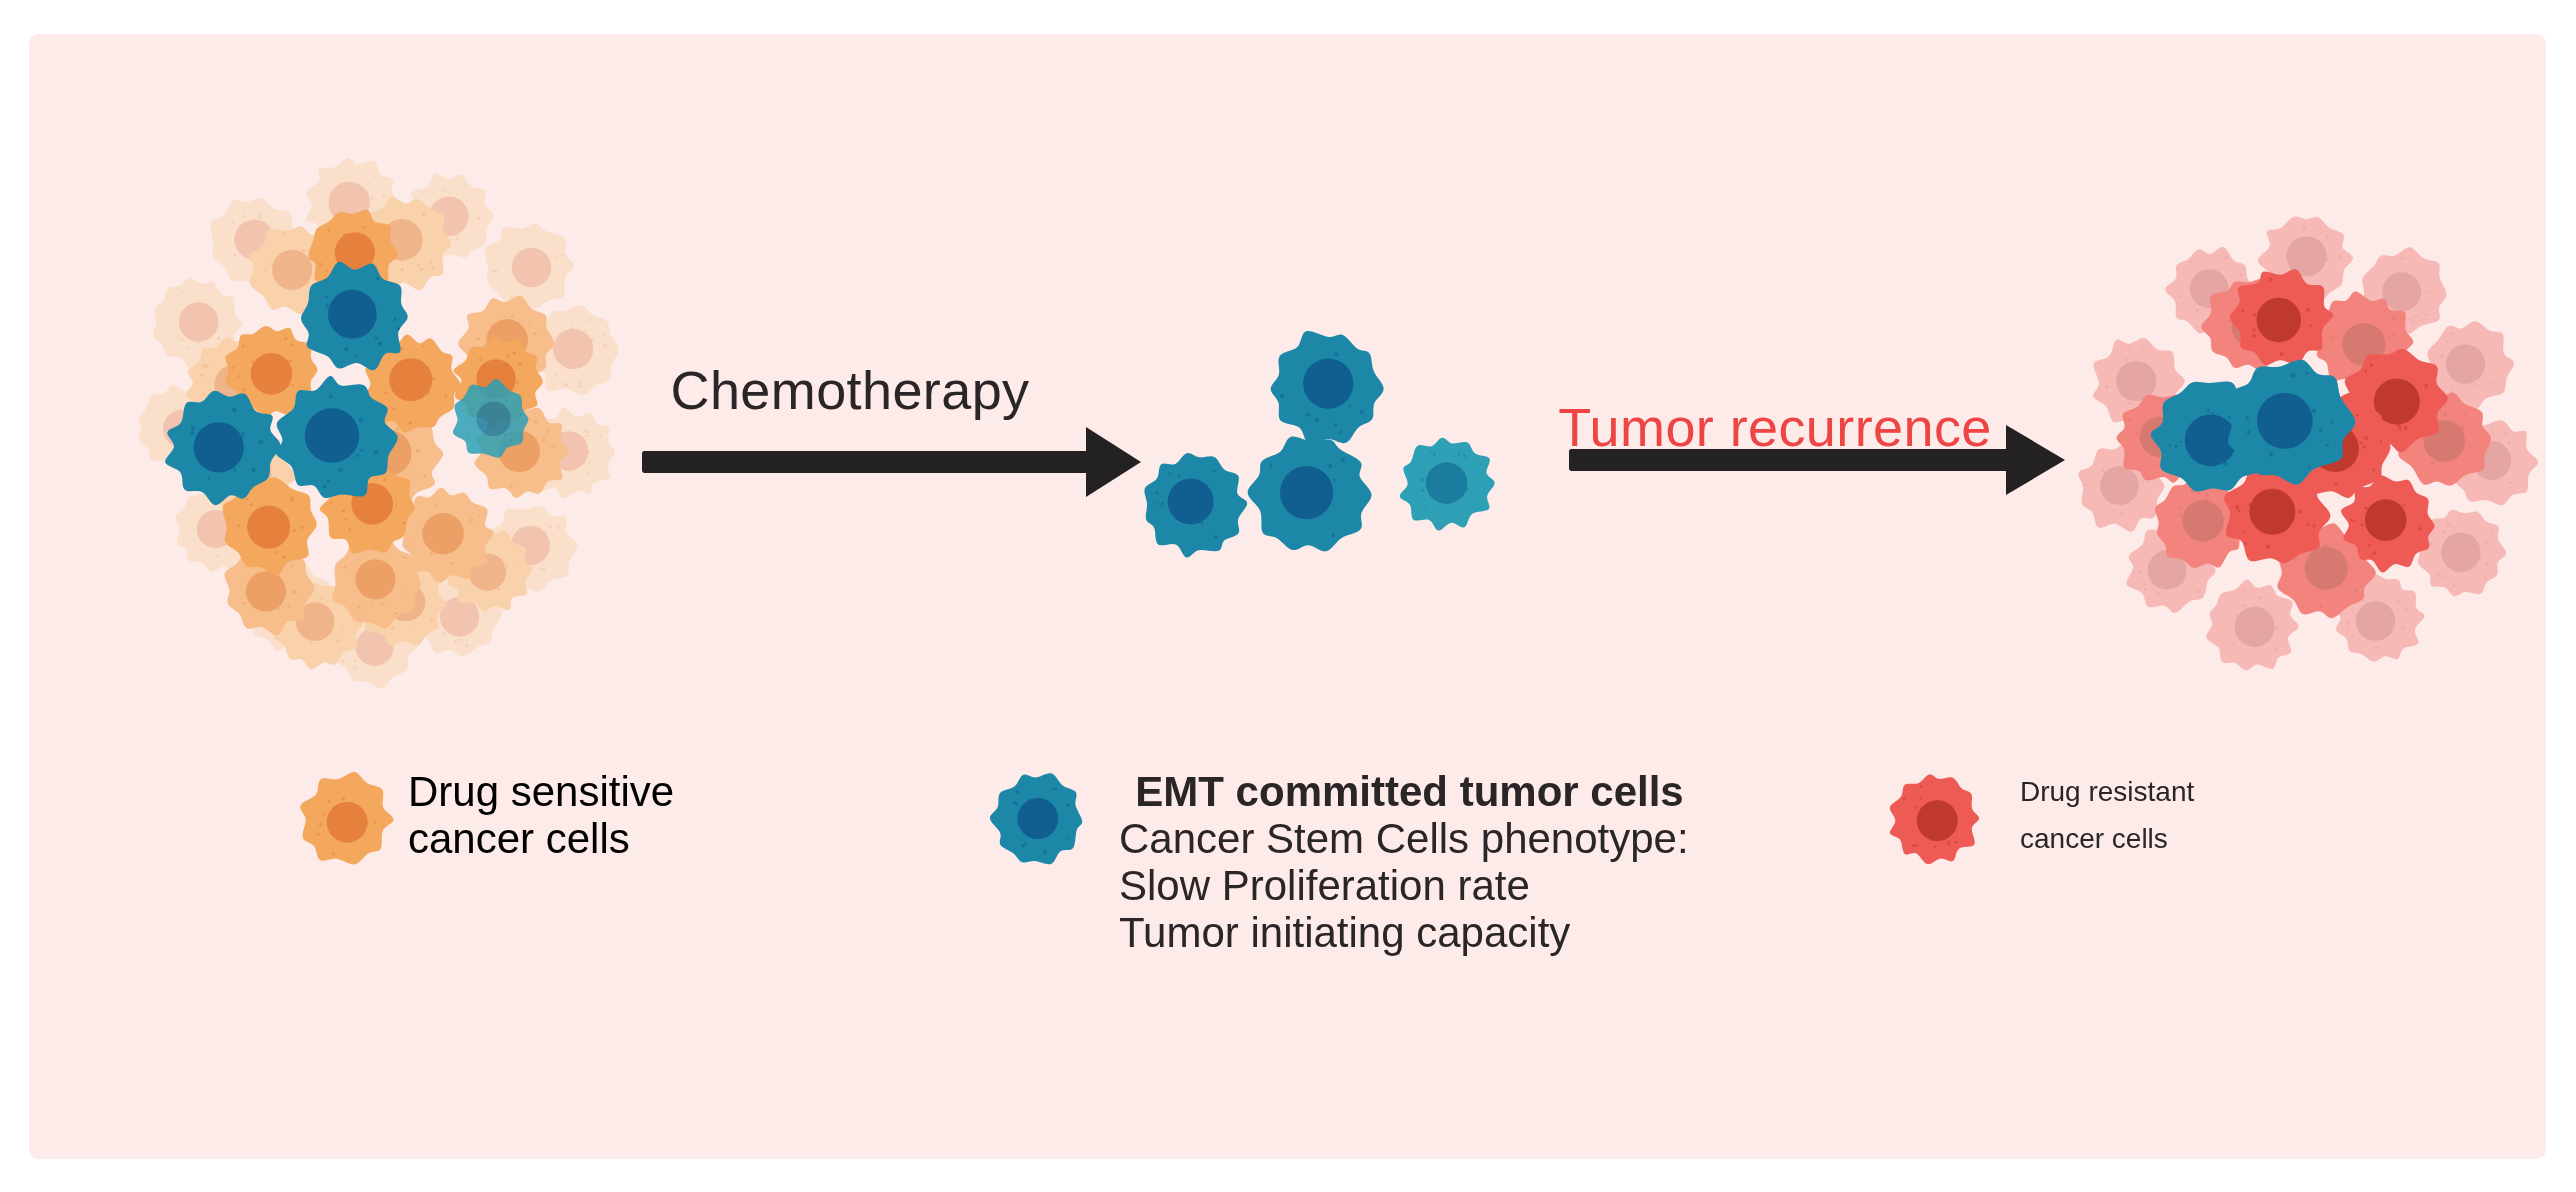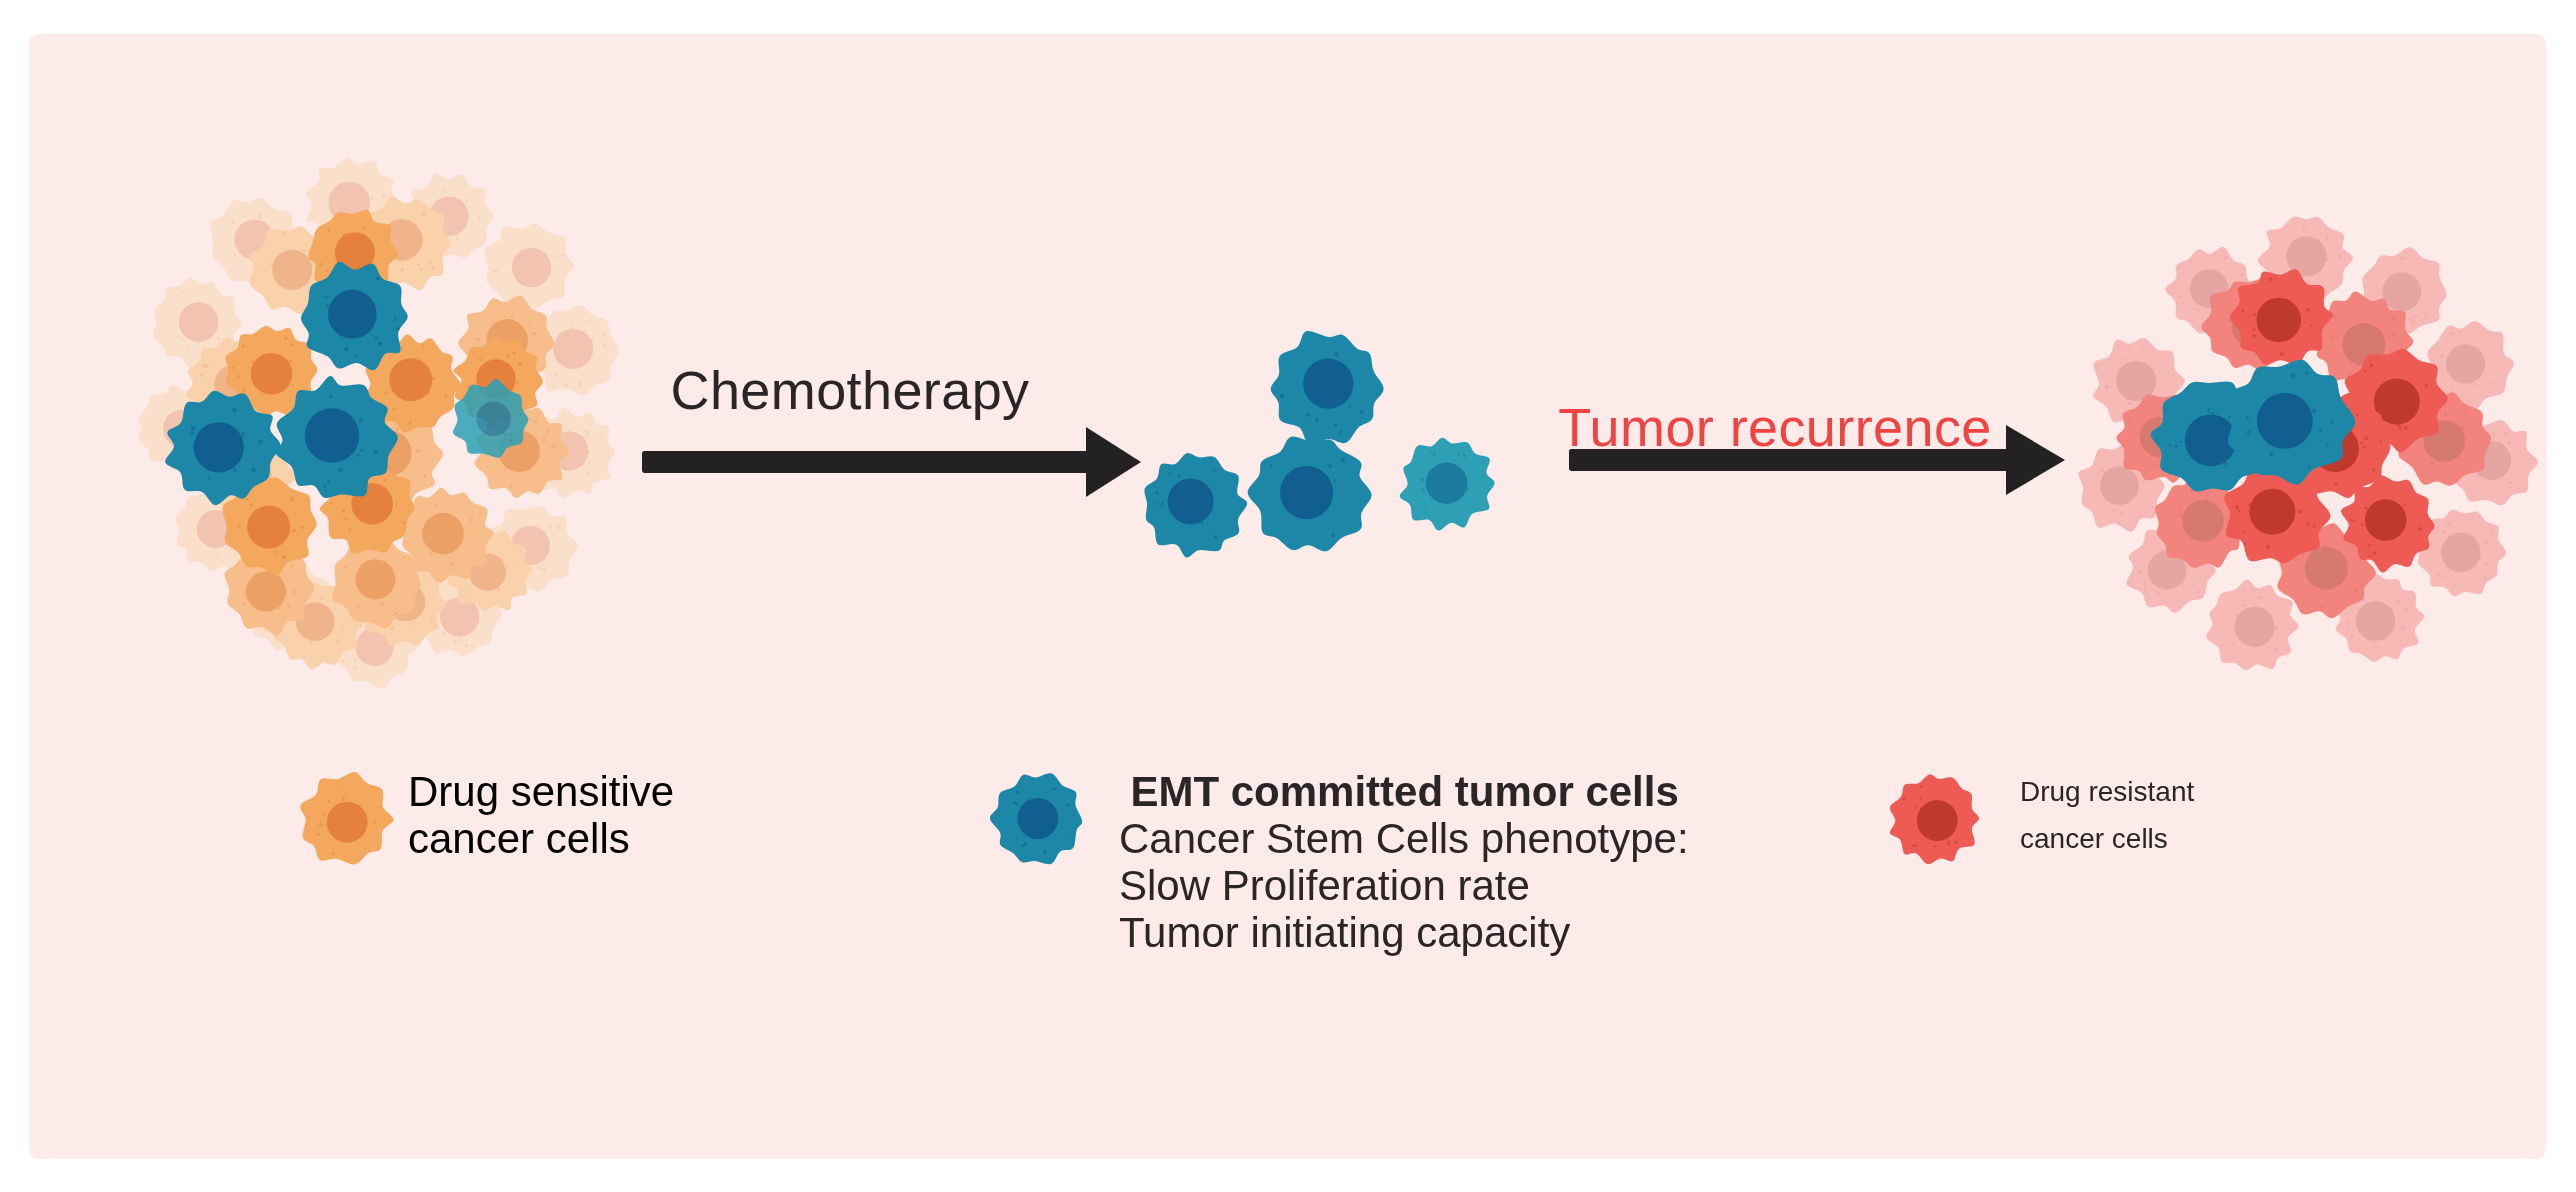--- a/index.html
+++ b/index.html
@@ -1240,21 +1240,21 @@
         <circle cx="38.3" cy="-17.1" r="2.0"></circle>
         <circle cx="9.6" cy="40.1" r="2.4"></circle>
         <circle cx="-14.0" cy="30.5" r="2.1"></circle>
         <circle cx="39.0" cy="25.1" r="1.3"></circle>
         <circle cx="19.7" cy="-36.1" r="1.4"></circle>
       </g>
       <circle cx="1.0" cy="-0.6" r="25.1" fill="#115E90"></circle>
     </g>
   </svg>
 <div class="legend-text" id="legend-text-1" style="left: 1119px; top: 768px; font-size: 42px; line-height: 47px; color: rgb(42, 37, 38);">
-    <div style="font-weight: 700; padding-left: 11.4px;">EMT committed tumor cells</div>
+    <div style="font-weight: 700; padding-left: 11.4px; text-align: center;">EMT committed tumor cells</div>
     <div>Cancer Stem Cells phenotype:</div>
     <div>Slow Proliferation rate</div>
     <div>Tumor initiating capacity</div>
   </div>
 
 <svg class="legend-icon" id="legend-icon-2" viewBox="-65 -65 130 130" style="width: 106px; height: 106px; left: 1881px; top: 766px;">
     <g>
       <path d="M55.3,-0.9C55.3,3.1,47.5,5.8,46.5,11.2C45.6,16.6,52.1,27.2,49.5,31.4C46.9,35.6,35.1,33.0,30.7,36.4C26.3,39.8,26.9,49.6,23.1,51.6C19.4,53.6,13.6,47.8,8.4,48.4C3.2,49.1,-3.0,56.3,-8.0,55.3C-13.0,54.2,-17.0,44.3,-21.7,42.2C-26.3,40.2,-32.6,45.7,-35.9,42.9C-39.3,40.2,-38.6,29.8,-41.6,25.6C-44.7,21.3,-53.1,21.2,-54.0,17.3C-55.0,13.4,-47.4,7.2,-47.4,2.0C-47.4,-3.3,-55.2,-9.4,-54.0,-14.3C-52.9,-19.2,-43.7,-22.6,-40.6,-27.2C-37.6,-31.9,-39.2,-39.3,-35.7,-42.1C-32.2,-44.9,-24.4,-41.8,-19.4,-43.9C-14.4,-46.0,-10.1,-53.8,-5.9,-54.7C-1.7,-55.6,1.2,-49.8,5.9,-49.1C10.7,-48.5,18.2,-52.7,22.9,-50.7C27.6,-48.8,30.3,-40.9,34.1,-37.5C38.0,-34.2,43.7,-34.7,45.8,-30.6C47.9,-26.4,45.2,-17.6,46.8,-12.6C48.3,-7.7,55.4,-4.8,55.3,-0.9Z" fill="#EE5B55"></path>
       <g fill="#BF3A2C" opacity="0.5">
         <circle cx="18.3" cy="30.6" r="1.6"></circle>

